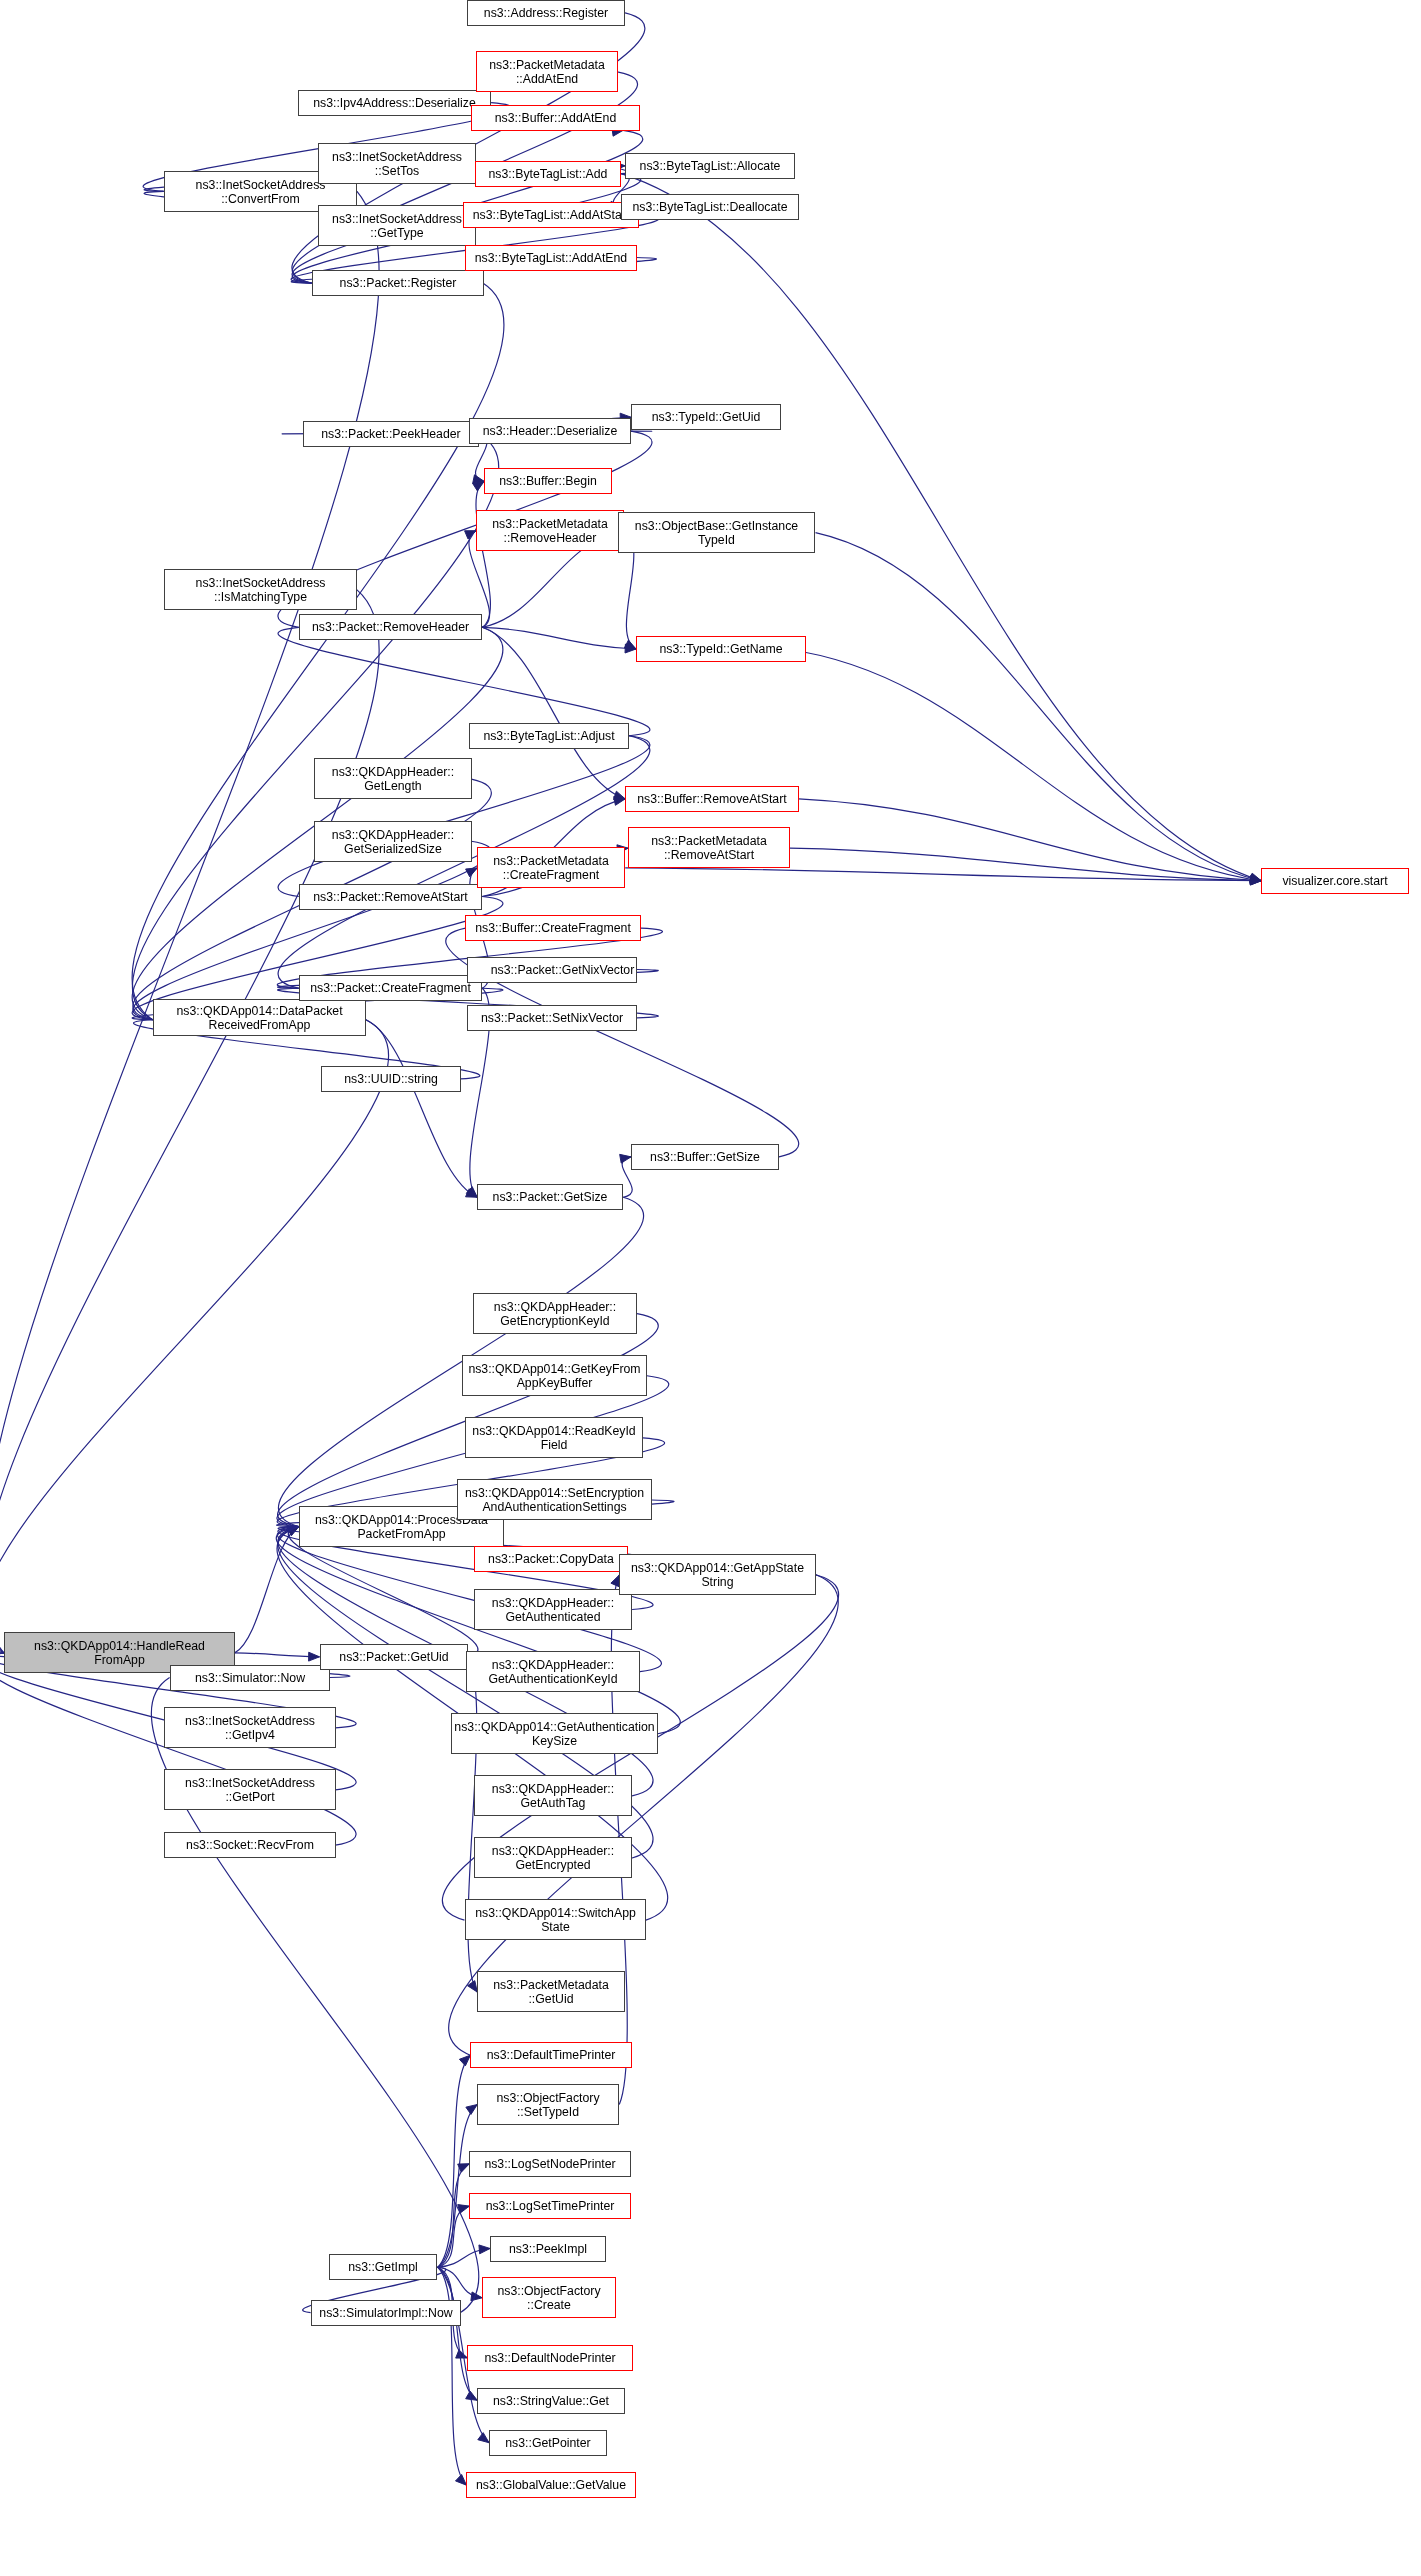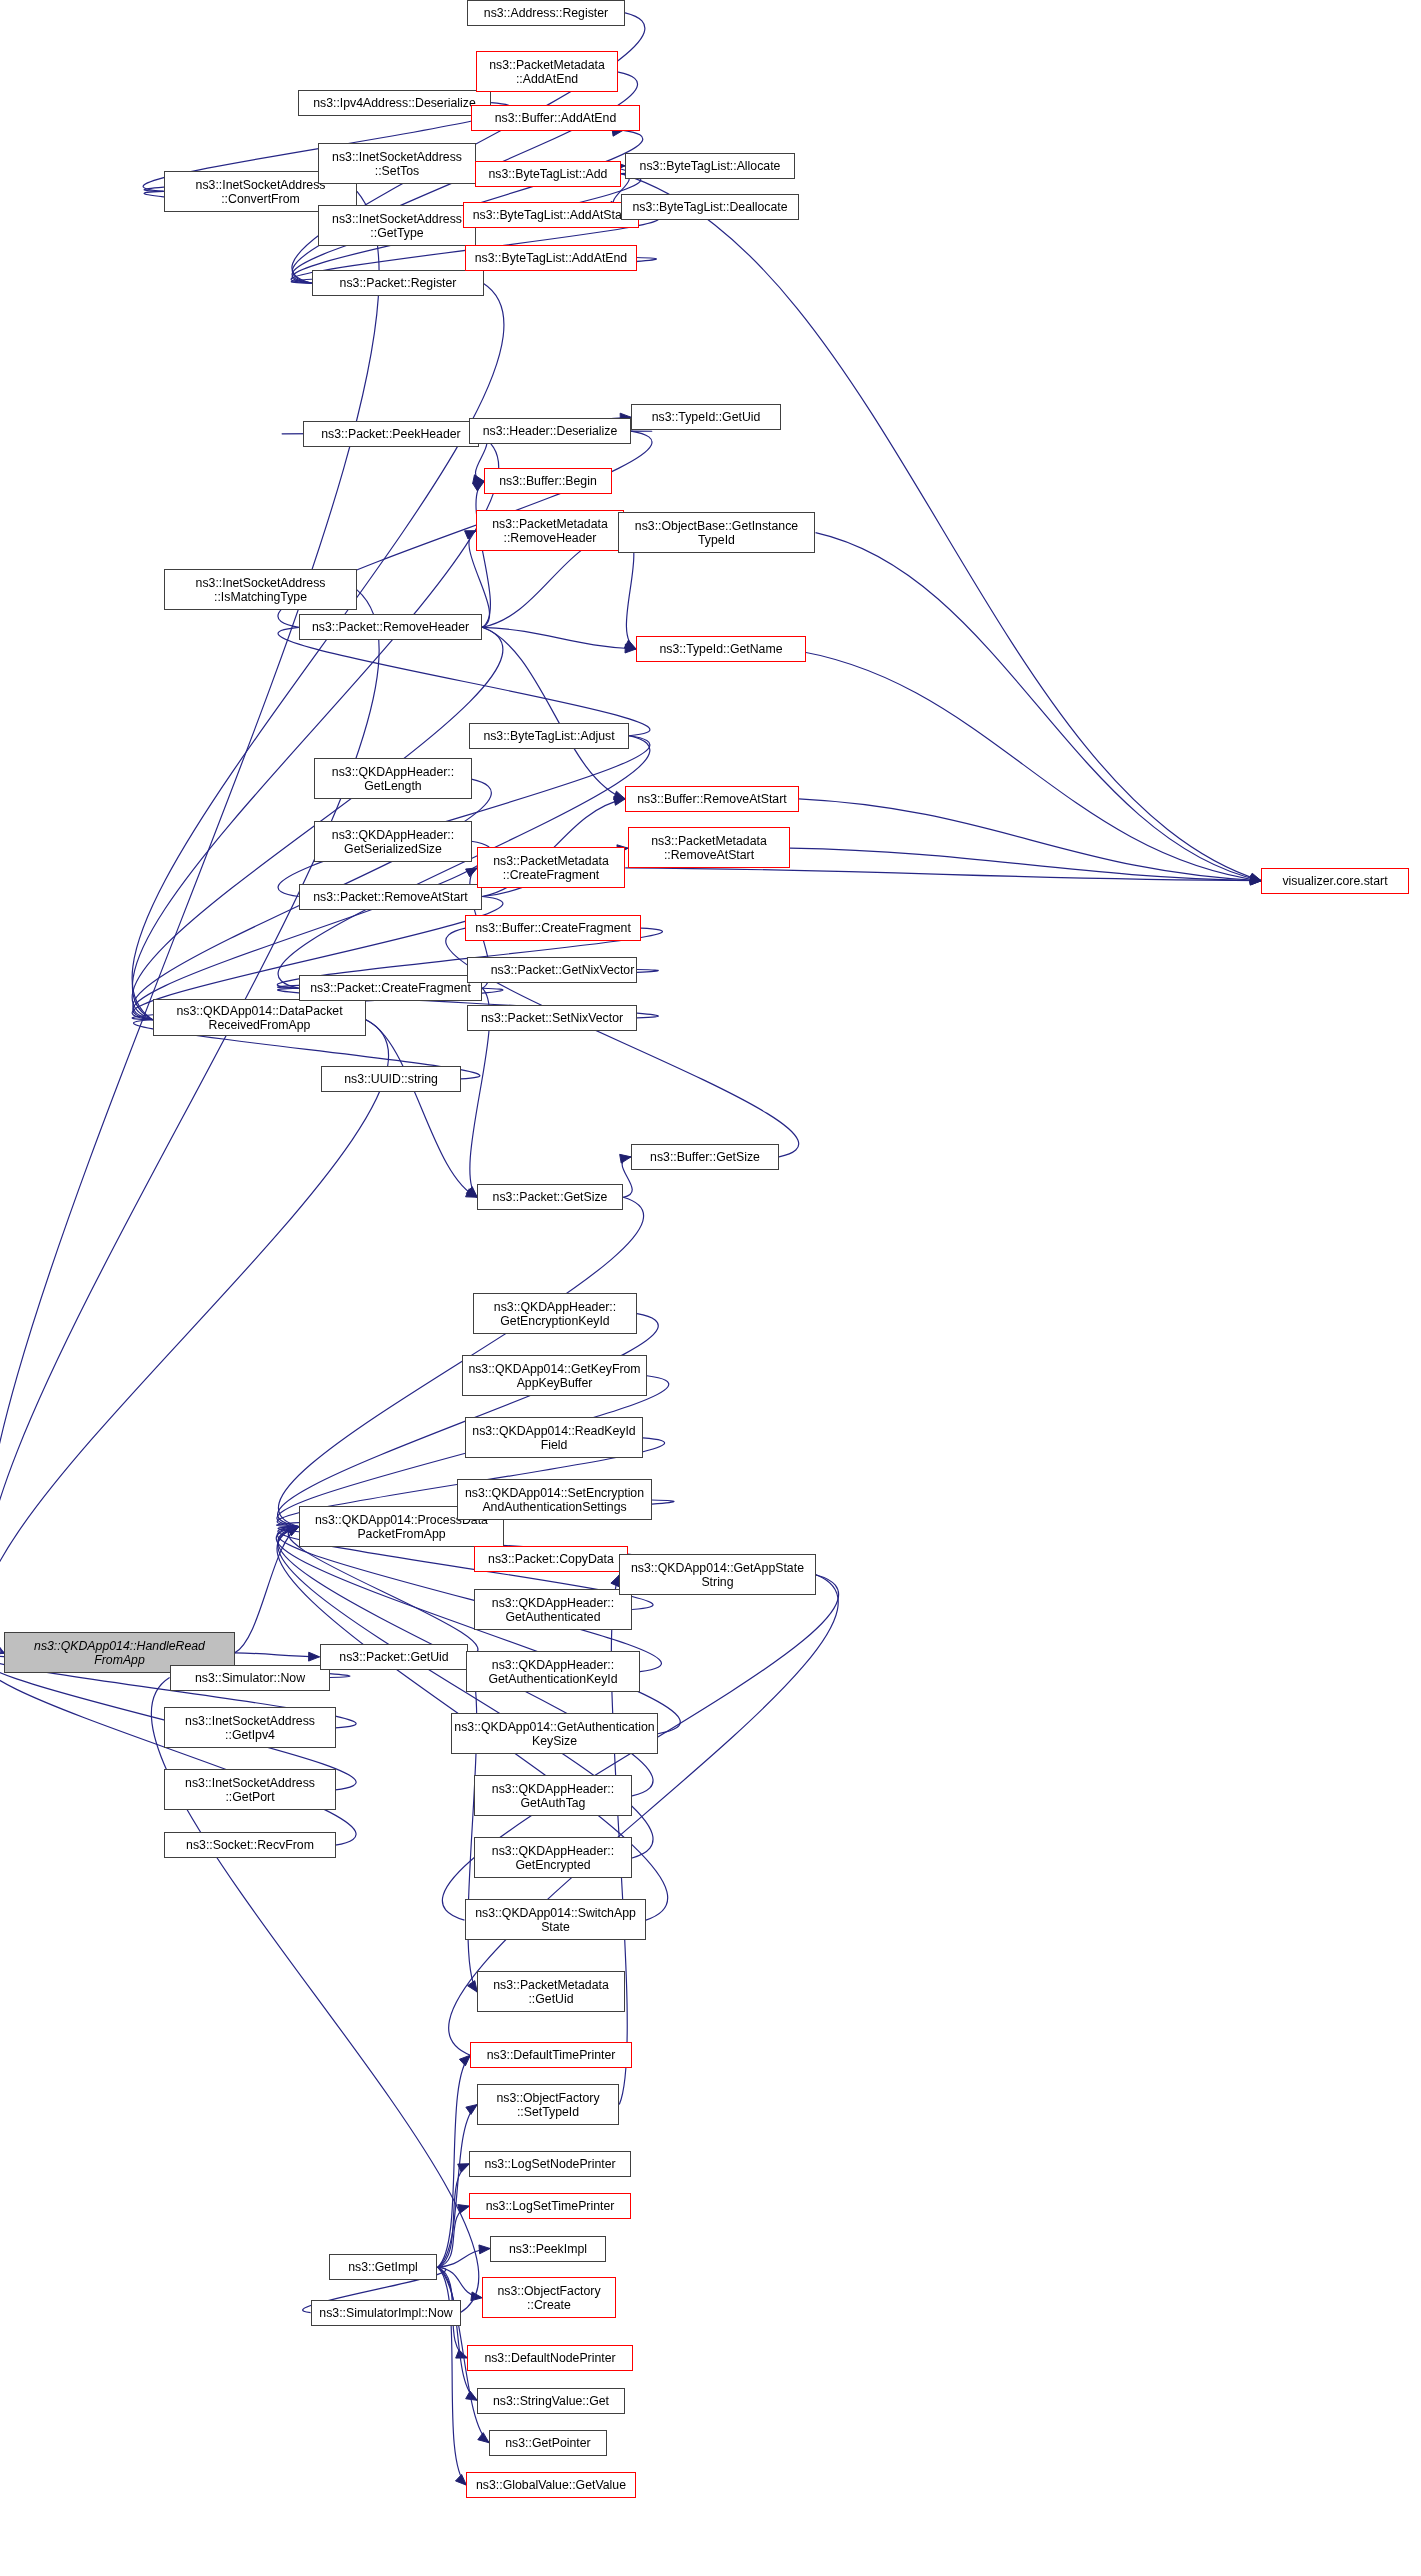--- a/index.html
+++ b/index.html
@@ -188,21 +188,21 @@
       <path d="M 472 941 C 338.44 968.84, 923.56 1145.16, 790 1173"></path>
       <polygon points="790,1173 778.3131886095597,1175.160657197307 780.1497252380867,1166.3500310440713"></polygon>
       <path d="M 632 1214 C 660 1209.08, 612 1177.92, 640 1173"></path>
       <polygon points="640,1173 629.9447644937192,1179.3357903148092 628.3871984536362,1170.4715933387272"></polygon>
       <path d="M 628 2134 C 656 2069.56, 600 1661.44, 628 1597"></path>
       <polygon points="628,1597 627.7435252484804,1608.8820966458716 619.4890803599512,1605.2954353038663"></polygon>
       <path d="M 477 2084 C 329.58000000000004 2025.56, 975.42 1655.44, 828 1597"></path>
       <polygon points="828,1597 819.4325097160892,1605.2369964328689 816.1158421737485,1596.870413115075"></polygon>
     </svg>
   <div id="node-layer">
-      <div class="node root" style="left: 4px; top: 1632px; width: 231px; height: 41px; font-style: italic;">ns3::QKDApp014::HandleRead
+      <div class="node root" style="left: 4px; top: 1632px; width: 231px; height: 41px;">ns3::QKDApp014::HandleRead
 FromApp</div>
       <div class="node" style="left: 164px; top: 171px; width: 193px; height: 41px;">ns3::InetSocketAddress
 ::ConvertFrom</div>
       <div class="node" style="left: 164px; top: 569px; width: 193px; height: 41px;">ns3::InetSocketAddress
 ::IsMatchingType</div>
       <div class="node" style="left: 153px; top: 999px; width: 213px; height: 37px;">ns3::QKDApp014::DataPacket
 ReceivedFromApp</div>
       <div class="node" style="left: 170px; top: 1665px; width: 160px; height: 26px;">ns3::Simulator::Now</div>
       <div class="node" style="left: 164px; top: 1707px; width: 172px; height: 41px;">ns3::InetSocketAddress
 ::GetIpv4</div>

